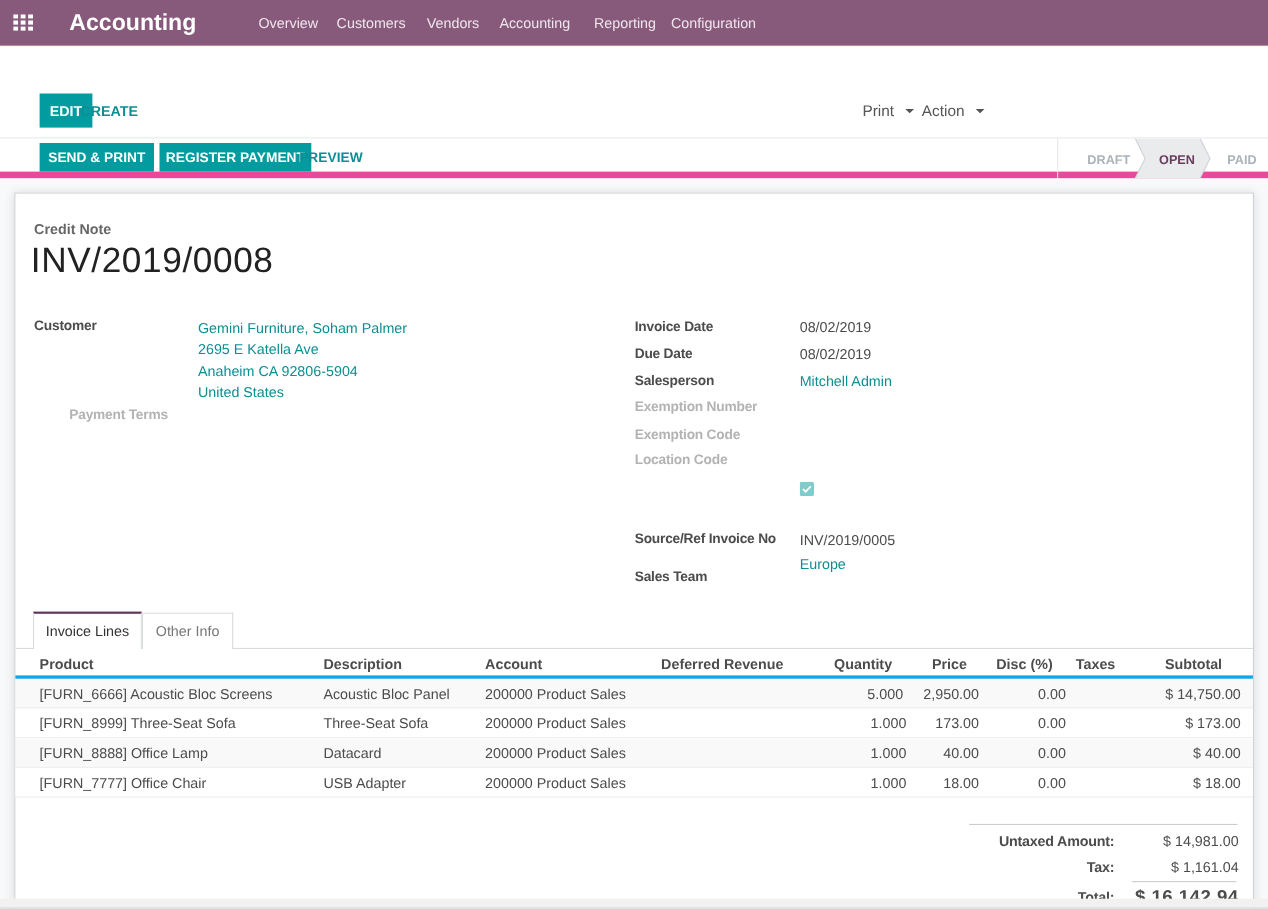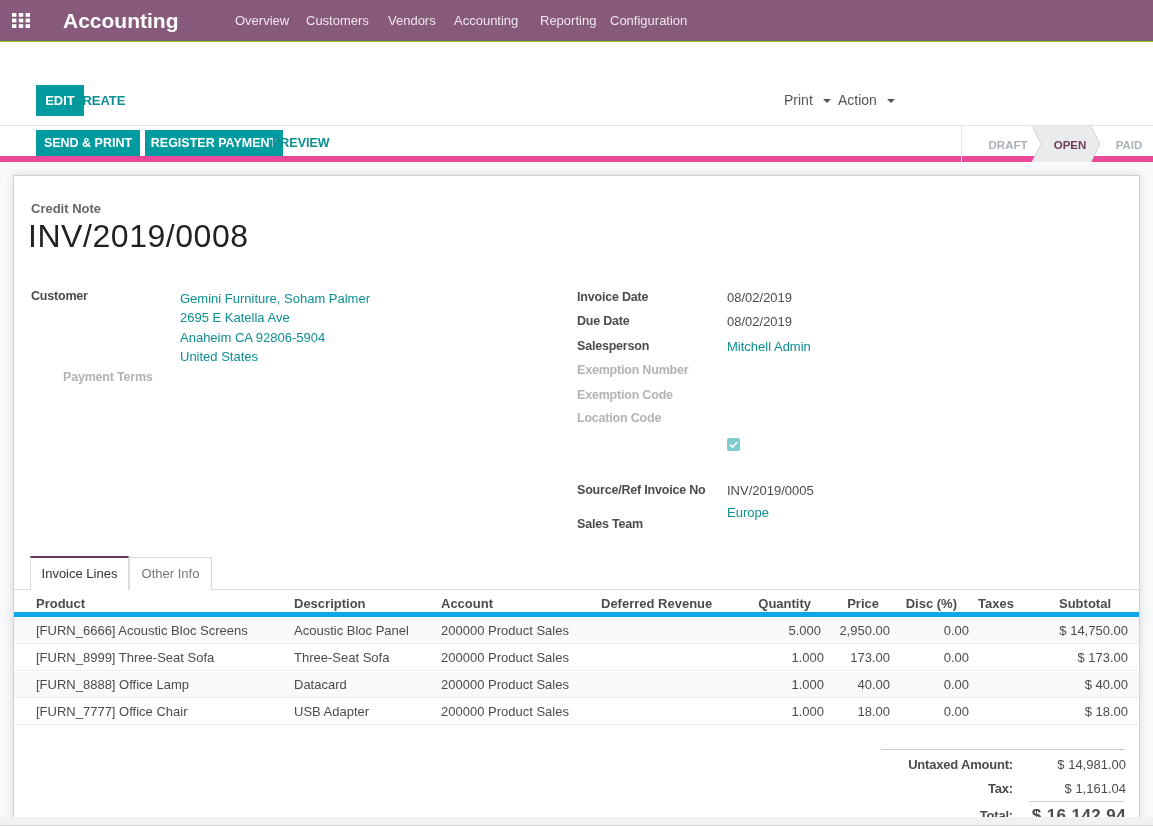--- a/index.html
+++ b/index.html
@@ -142,21 +142,21 @@
   <div class="abs val" style="left:713px; top:307px;">INV/2019/0005</div>
   <div class="abs lbl" style="left:563px; top:329px;margin-top:12px;">Sales Team</div>
   <a class="abs link" style="left:713px; top:329px;">Europe</a>
 
   <div id="tabbar">
     <div class="bline"></div>
     <div id="tab1">Invoice Lines</div>
     <div id="tab2">Other Info</div>
   </div>
 
-  <div class="trow" style="top:414px; height:27px; border-bottom:5px solid #0ea5e9;">
+  <div class="trow" style="top:414px; height:27px; border-bottom:3px solid #0ea5e9;">
     <div class="cell th" style="left:22px; top:6px;">Product</div>
     <div class="cell th" style="left:280px; top:6px;">Description</div>
     <div class="cell th" style="left:427px; top:6px;">Account</div>
     <div class="cell th" style="left:587px; top:6px;">Deferred Revenue</div>
     <div class="cellr th" style="right:328px; top:6px;">Quantity</div>
     <div class="cellr th" style="right:260px; top:6px;">Price</div>
     <div class="cellr th" style="right:182px; top:6px;">Disc (%)</div>
     <div class="cell th" style="left:964px; top:6px;">Taxes</div>
     <div class="cellr th" style="right:28px; top:6px;">Subtotal</div>
   </div>

